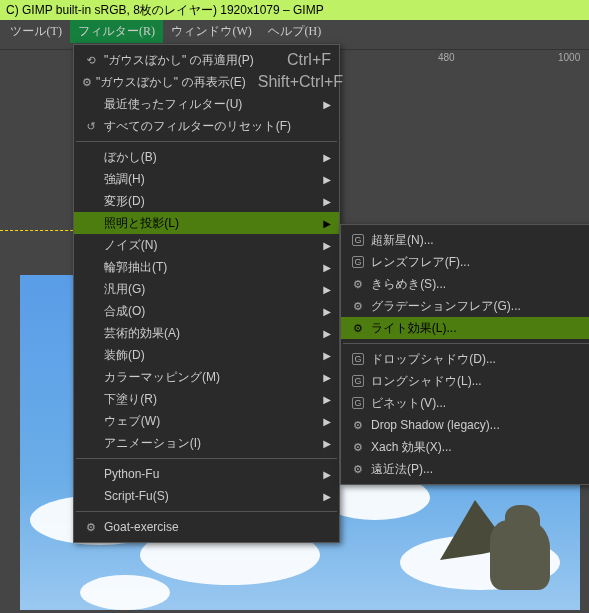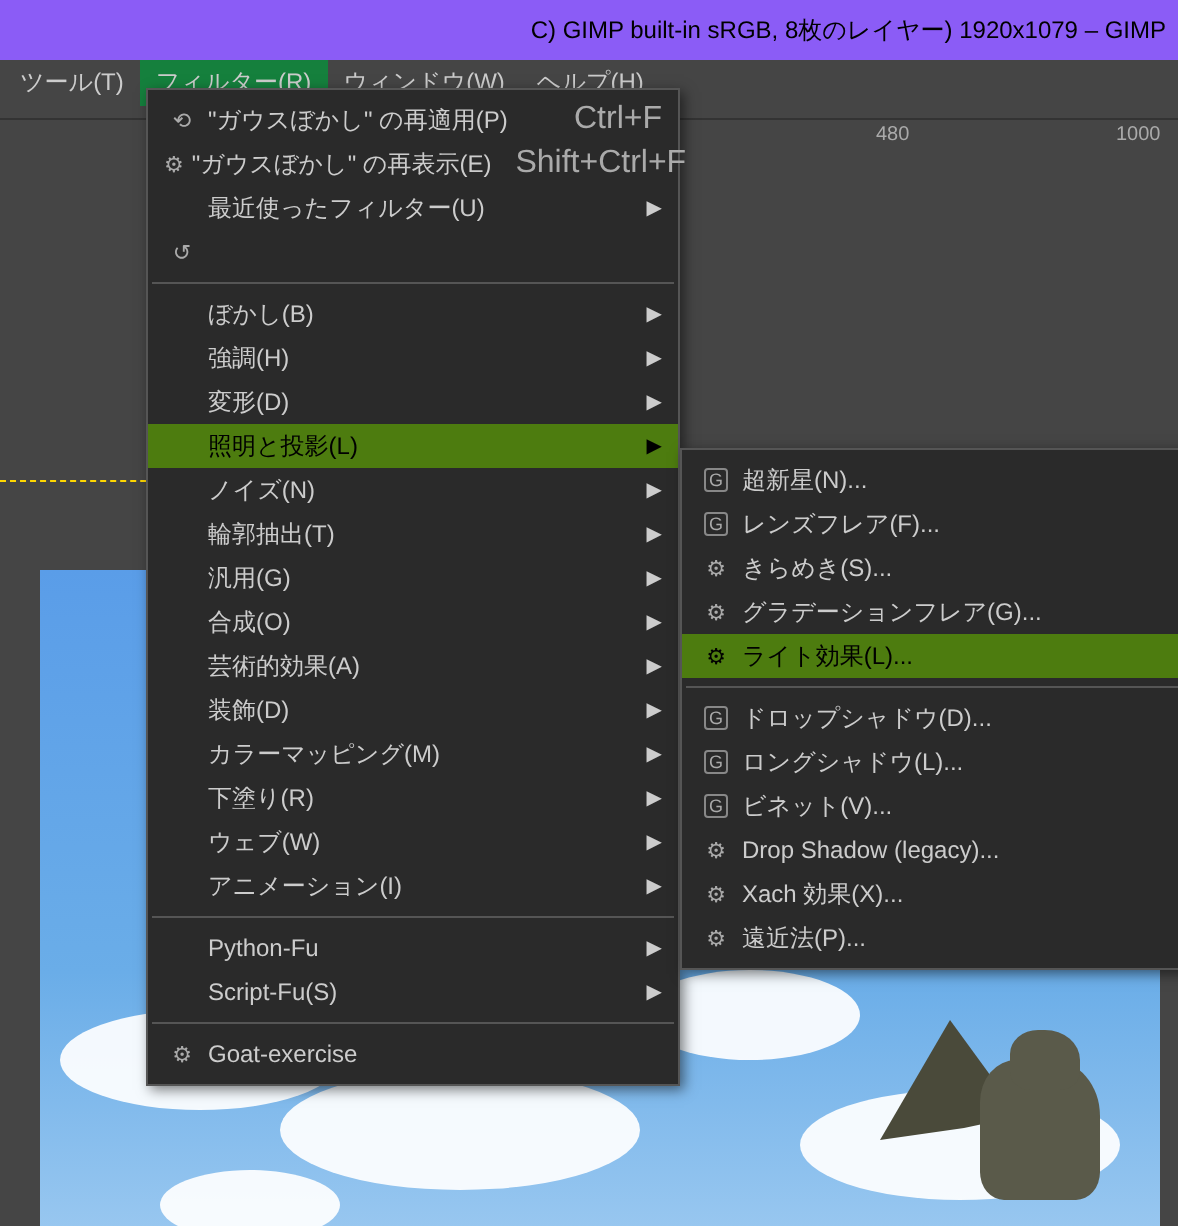--- a/index.html
+++ b/index.html
@@ -7,36 +7,36 @@
     font-family: "Meiryo", "Yu Gothic", sans-serif;
     font-size: 12px;
     background: #454545;
     color: #ddd;
     width: 589px;
     height: 613px;
     overflow: hidden;
     position: relative;
   }
   .titlebar {
-    background: #8b5cf6;
+    background: #bef264;
     color: #000;
-    height: 30px;
+    height: 20px;
     display: flex;
     align-items: center;
     padding: 0 6px;
     font-size: 12px;
-    justify-content: flex-end;
   }
   .menubar {
     background: #454545;
     height: 22px;
     display: flex;
     align-items: center;
     padding: 0 2px;
     gap: 0;
+    font-family: Liberation Serif, serif;
   }
   .menubar-item {
     padding: 3px 8px;
     color: #ccc;
     cursor: pointer;
   }
   .menubar-item.open {
     background: #15803d;
   }
   .toolbar-strip {
@@ -236,20 +236,21 @@
     <span class="label">"ガウスぼかし" の再表示(E)</span>
     <span class="shortcut">Shift+Ctrl+F</span>
   </div>
   <div class="menu-item">
     <span class="icon"></span>
     <span class="label">最近使ったフィルター(U)</span>
     <span class="arrow">▶</span>
   </div>
   <div class="menu-item">
     <span class="icon">↺</span>
+    <span class="label">すべてのフィルターのリセット(F)</span>
   </div>
   <div class="menu-sep"></div>
 
   <div class="menu-item">
       <span class="icon"></span>
       <span class="label">ぼかし(B)</span>
       <span class="arrow">▶</span>
     </div>
   <div class="menu-item">
       <span class="icon"></span>

